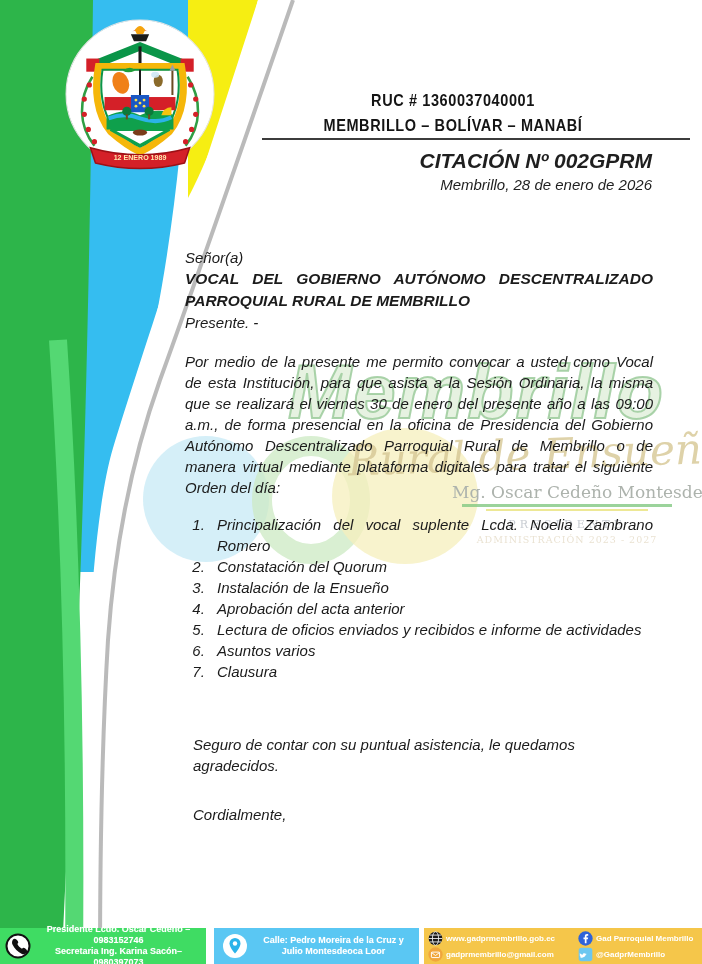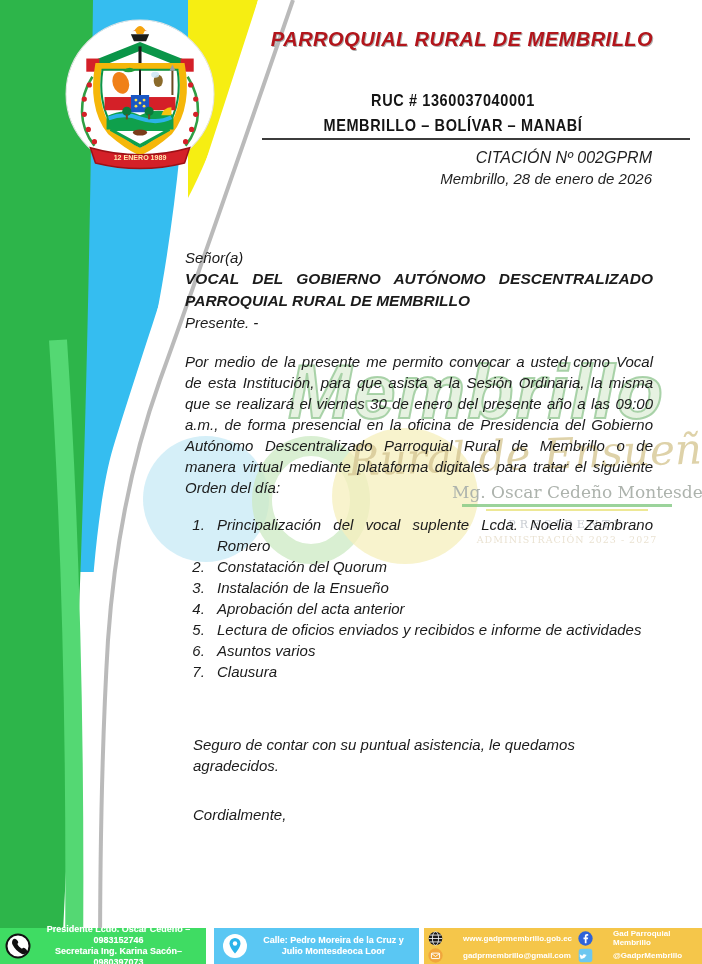--- a/index.html
+++ b/index.html
@@ -19,21 +19,21 @@
     color:var(--title_red,#b2151b);text-shadow:1px 1px 0 rgba(110,110,110,.55);
     letter-spacing:.5px;
   }
   .ruc-block{
     position:absolute;left:250px;top:88px;width:406px;text-align:center;z-index:2;
     font-weight:bold;font-size:14.5px;line-height:22px;color:#141414;
     transform:scaleY(1.12);transform-origin:top;letter-spacing:.6px;
   }
   .header-rule{position:absolute;left:262px;top:138px;width:428px;height:2px;background:#3c3c3c;z-index:2;}
   .citation{position:absolute;right:50px;top:149px;text-align:right;font-style:italic;z-index:2;}
-  .citation .no{font-weight:normal;font-size:16px;}
+  .citation .no{font-weight:bold;font-size:21px;}
   .citation .date{font-size:15px;margin-top:3px;}
   
   .wm{position:absolute;z-index:1;pointer-events:none;}
   .wm-circle{border-radius:50%;}
   .wm-blue{left:143px;top:436px;width:126px;height:126px;background:var(--wm_blue,#bfe7f5);opacity:.65;}
   .wm-greenring{left:252px;top:436px;width:118px;height:128px;border:20px solid var(--wm_green,#cdeac4);background:rgba(255,255,255,.3);opacity:.75;box-sizing:border-box;}
   .wm-yellow{left:332px;top:428px;width:146px;height:136px;background:var(--wm_yellow,#f5efbc);opacity:.75;}
   .wm-bigtext{
     left:288px;top:348px;width:520px;font-size:76px;font-weight:bold;font-style:italic;
     color:rgba(226,240,220,.85);-webkit-text-stroke:2px rgba(150,200,150,.8);
@@ -64,21 +64,21 @@
   .sig{margin-top:113px;text-align:center;}
   .sig .nm{font-size:15px;}
   .sig .ti{font-weight:bold;font-size:15px;margin-top:1px;}
   
   .footer{position:absolute;left:0;bottom:0;width:702px;height:36px;display:flex;z-index:3;background:#fff;}
   .fseg{height:36px;display:flex;align-items:center;color:#fff;font-weight:bold;}
   .fseg.green{width:238px;background:var(--footer_green,#3fdc63);margin-right:8px;justify-content:flex-start;padding-left:5px;box-sizing:border-box;}
   .fseg.blue{width:236px;background:var(--footer_blue,#5ac7f3);margin-right:5px;padding-left:8px;box-sizing:border-box;}
   .fseg.yellow{width:278px;background:var(--footer_yellow,#f5c64a);display:grid;grid-template-columns:150px 128px;row-gap:1px;align-content:center;padding-left:4px;box-sizing:border-box;}
   .ftxt{font-size:9px;line-height:11px;text-align:center;flex:1;text-shadow:0 0 1px rgba(255,255,255,.4);}
-  .fcell{display:flex;align-items:center;gap:20px;font-size:8px;line-height:9px;}
+  .fcell{display:flex;align-items:center;gap:3px;font-size:8px;line-height:9px;}
   .ficon{flex:0 0 auto;display:block;}
 </style>
 </head>
 <body>
 
 <svg id="band" class="layer" width="702" height="964" viewBox="0 0 702 964">
   <path d="M60,0 H188 V40 C180,220 148,390 114,470 C104,505 99,540 97,572 L60,572 Z" fill="#35bdf0"></path>
   <path d="M188,0 H258 C240,75 214,148 188,198 Z" fill="#f6ee12"></path>
   <path d="M0,0 H93 C90,260 84,520 75,700 C69,820 64,900 62,964 L0,964 Z" fill="#2db54a"></path>
   <path d="M58,340 C70,520 76,720 74,964" stroke="#54d873" stroke-width="18" fill="none"></path>
@@ -142,21 +142,20 @@
       <circle cx="130" cy="95" r="2.6"></circle>
     <circle cx="126" cy="110" r="2.6"></circle>
       <circle cx="120" cy="122" r="2.6"></circle>
   </g>
 
   <path d="M26,128 Q75,142 124,128 L119,143 Q75,154 31,143 Z" fill="#d42028" stroke="#9d1016" stroke-width="1.5"></path>
   <text x="75" y="140" text-anchor="middle" font-size="7" font-weight="bold" fill="#ffe9b0">12 ENERO 1989</text>
 </svg>
 
 <div class="org-title">
-  <div>PARROQUIAL RURAL DE MEMBRILLO</div>
 </div>
 <div class="ruc-block">
   <div>RUC # 1360037040001</div>
   <div>MEMBRILLO – BOLÍVAR – MANABÍ</div>
 </div>
 <div class="header-rule"></div>
 <div class="citation">
   <div class="no">CITACIÓN Nº 002GPRM</div>
   <div class="date">Membrillo, 28 de enero de 2026</div>
 </div>

